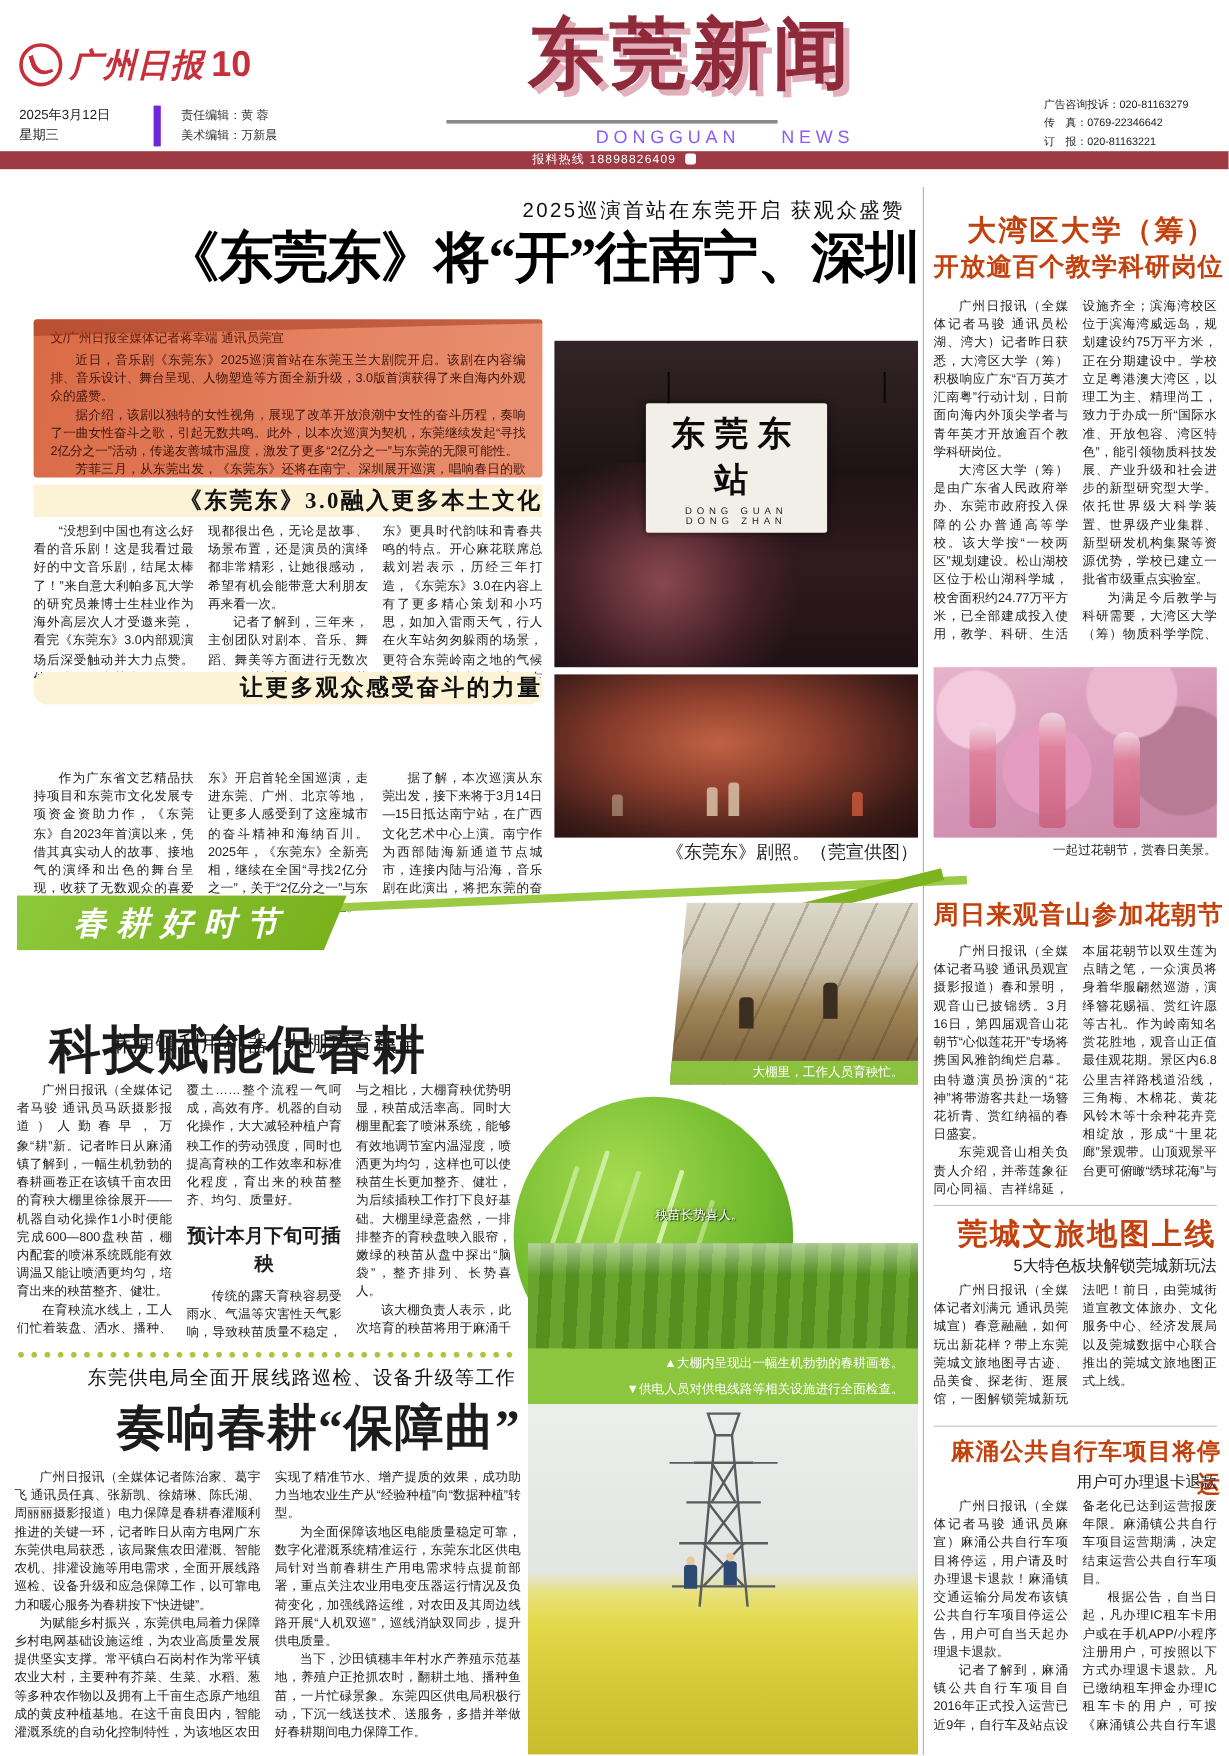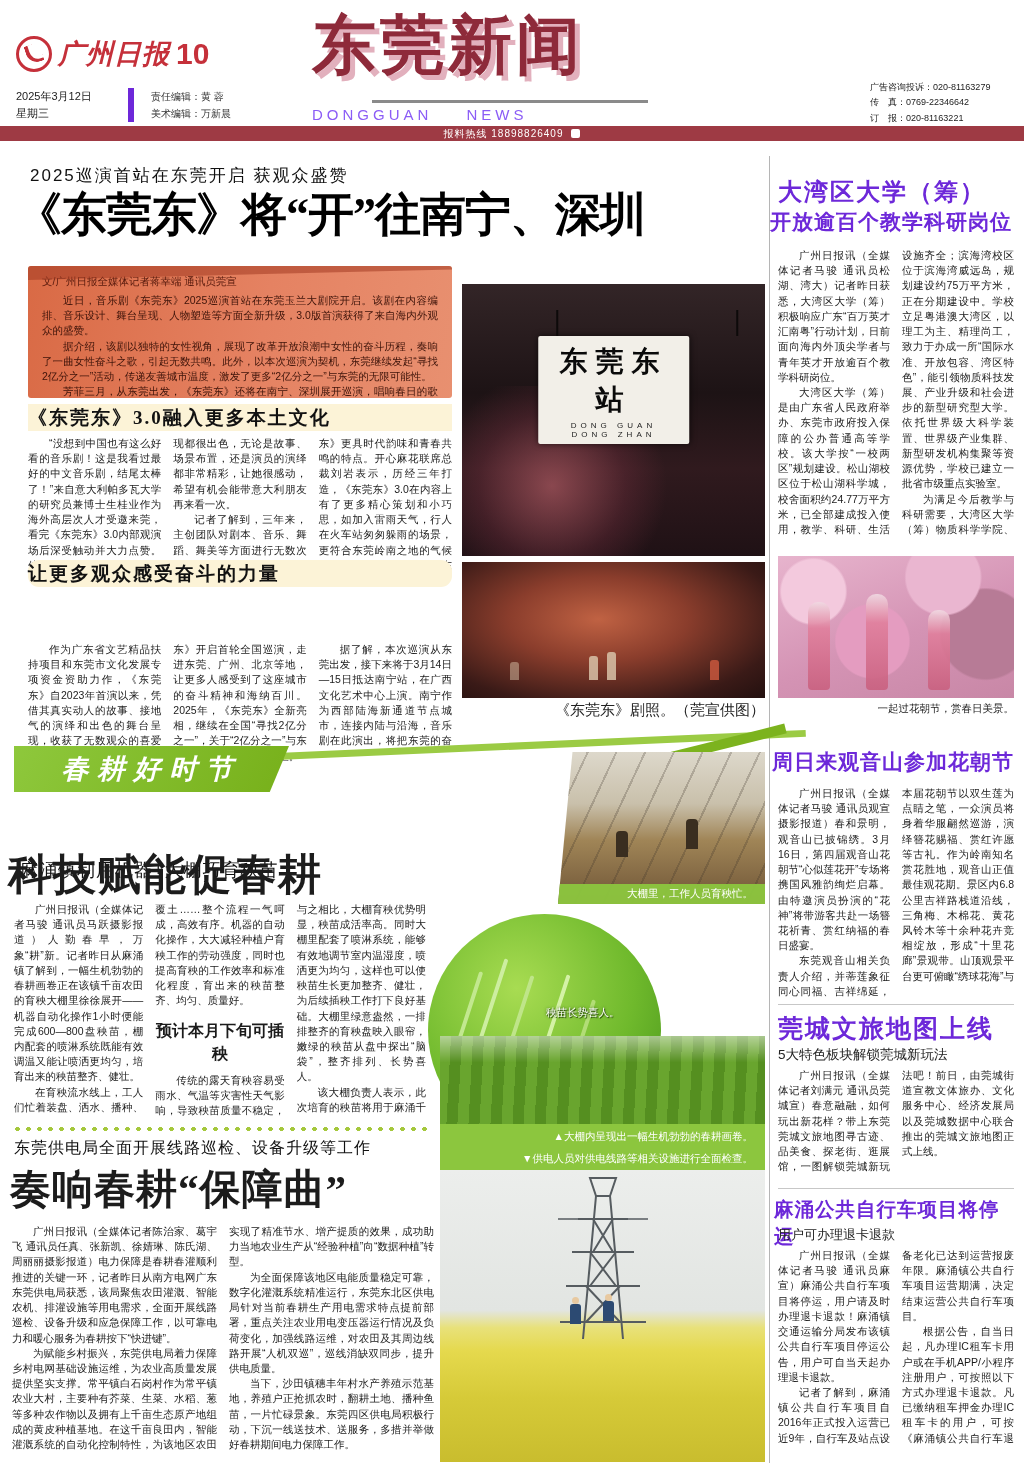--- a/index.html
+++ b/index.html
@@ -1,20 +1,20 @@
 <!DOCTYPE html>
 <html><head>
 <meta charset="utf-8">
 <style>
   html,body{margin:0;padding:0;background:#ffffff;}
   body{font-family:"Liberation Sans","DejaVu Sans",sans-serif;color:#1c1c1c;}
   .page{position:relative;width:1024px;height:1463px;background:#fff;overflow:hidden;}
   .abs{position:absolute;}
   .serif{font-family:"Liberation Serif","DejaVu Serif",serif;}
-  .center{text-align:left;}
+  .center{text-align:right;}
   .right{text-align:right;}
 
   
   .logo-row{left:16px;top:36px;display:flex;align-items:center;gap:6px;}
   .logo-icon{width:30px;height:30px;border:3px solid #c5303a;border-radius:50%;position:relative;}
   .logo-icon::before{content:"";position:absolute;left:7px;top:5px;width:12px;height:16px;border-left:4px solid #c5303a;border-bottom:3px solid #c5303a;border-radius:0 0 0 12px;transform:rotate(-18deg);}
   .logo-text{font-family:"Liberation Serif","DejaVu Serif",serif;font-style:italic;font-weight:bold;font-size:27px;color:#c5303a;letter-spacing:1px;}
   .page-num{font-size:30px;font-weight:bold;color:#c5303a;}
   .date-block{left:16px;top:88px;font-size:11px;line-height:1.5;color:#222;}
   .editor-block{left:128px;top:88px;font-size:10px;line-height:1.7;color:#333;border-left:6px solid #6d28d9;padding-left:17px;}
@@ -46,21 +46,21 @@
   .sign{position:absolute;left:50%;top:52px;transform:translateX(-50%);background:#f2efe8;padding:7px 16px 5px;border-radius:2px;box-shadow:0 0 6px rgba(0,0,0,.6);text-align:center;}
   .sign::before{content:"";position:absolute;left:18px;top:-26px;width:2px;height:26px;background:#0d0a0a;box-shadow:180px 0 0 #0d0a0a;}
   .sign-cn{font-size:28px;font-weight:bold;color:#0a0a0a;letter-spacing:8px;font-family:"Liberation Serif","DejaVu Serif",serif;}
   .sign-en{font-size:8px;color:#222;letter-spacing:4px;margin-top:2px;}
   .stage{left:462px;top:562px;width:303px;height:136px;background:radial-gradient(ellipse at 45% 42%,#c06243 0%,#8a3d2c 38%,#3a1a17 78%,#23100f 100%);}
   .stage .fig{position:absolute;bottom:18px;width:9px;height:24px;background:#d8c2a8;border-radius:3px 3px 0 0;opacity:.85;}
   .stage-cap{left:462px;top:701px;width:303px;font-size:15px;color:#222;}
 
   
   .vrule{left:769px;top:156px;width:1px;height:1307px;background:#b5b5b5;}
-  .rc-title{color:#6d28d9;font-weight:bold;}
+  .rc-title{color:#c2410c;font-weight:bold;}
   .u-title1{left:778px;top:176px;width:236px;font-size:24px;letter-spacing:2px;}
   .u-title2{left:770px;top:208px;width:250px;font-size:21px;letter-spacing:1px;}
   .u-body{left:778px;top:248px;width:236px;height:304px;}
   .flower-photo{left:778px;top:556px;width:236px;height:142px;background:
     radial-gradient(circle at 15% 25%,#f3c9dd 0 14%,transparent 15%),
     radial-gradient(circle at 70% 15%,#eab6d0 0 18%,transparent 19%),
     radial-gradient(circle at 40% 60%,#e49cc0 0 22%,transparent 23%),
     radial-gradient(circle at 88% 55%,#b77b96 0 20%,transparent 21%),
     linear-gradient(160deg,#e7b4cd 0%,#d493b4 55%,#c887a6 100%);}
   .flower-photo .fig{position:absolute;bottom:8px;width:22px;height:88px;border-radius:10px 10px 4px 4px;background:linear-gradient(180deg,#f0d9e2 0%,#e07f9c 30%,#c9607f 100%);opacity:.9;}

